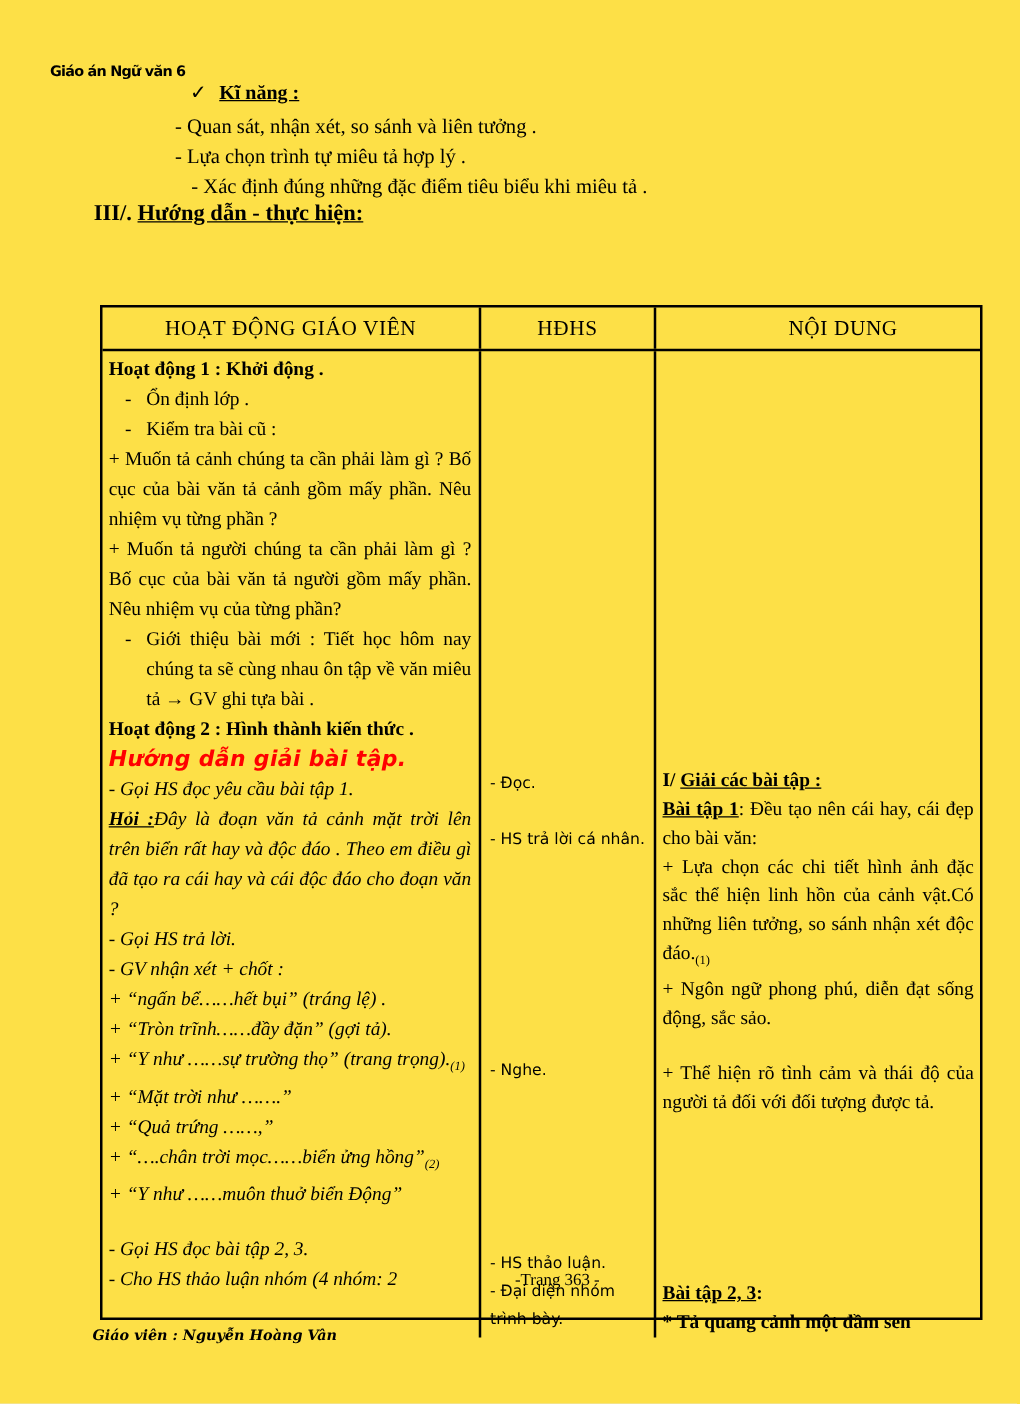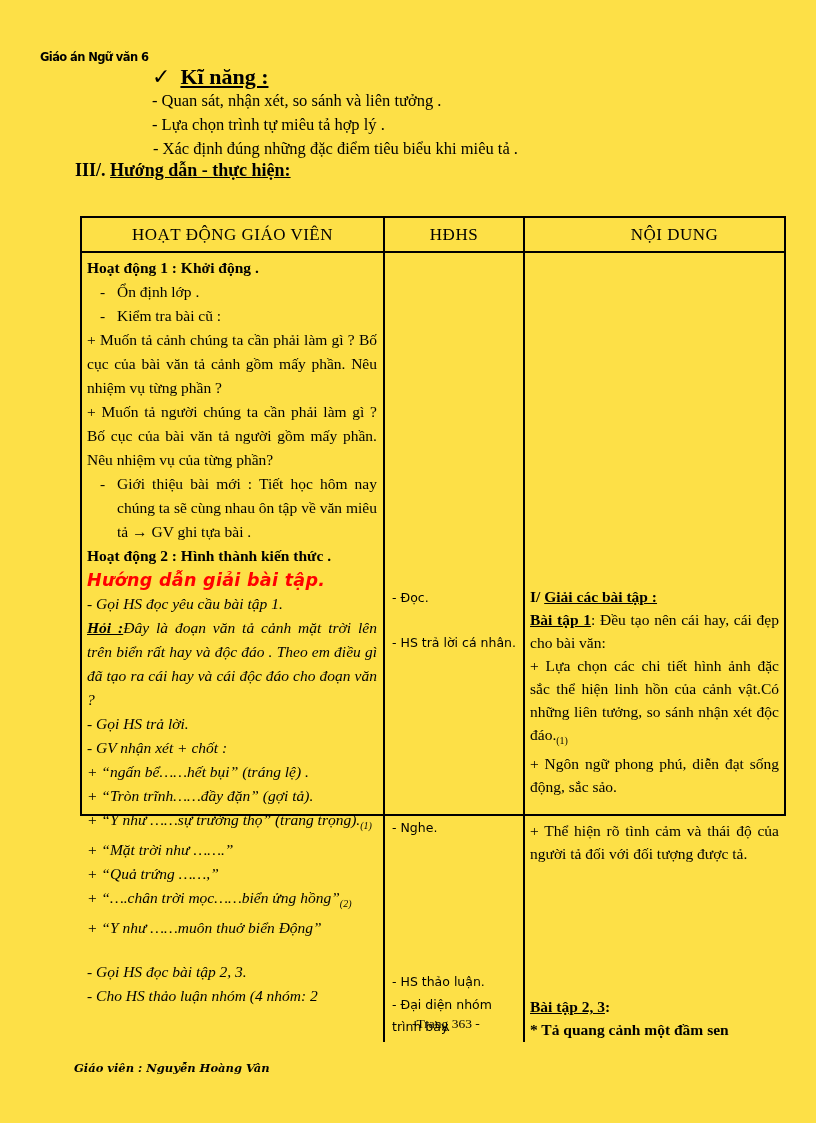--- a/index.html
+++ b/index.html
@@ -12,27 +12,27 @@
   .abs { position:absolute; }
   .b { font-weight:bold; }
   .i { font-style:italic; }
   .u { text-decoration:underline; }
   .red { color:var(--accent-red, #f00); }
 
   .header-note {
     left:40px; top:50px; font-family:"DejaVu Sans", sans-serif;
     font-weight:bold; font-size:11.5px; letter-spacing:-0.6px;
   }
-  .skills-head { left:152px; top:64px; font-size:22px; }
+  .skills-head { left:152px; top:64px; font-size:16px; }
   .skills-head .chk { margin-right:10px; text-decoration:none; display:inline-block; }
-  .skill-line { left:152px; font-size:16.5px; width:560px; }
+  .skill-line { left:140px; font-size:16.5px; width:560px; }
   .sec-head { left:75px; top:160px; font-size:18px; }
 
   
-  .doc-table { left:80px; top:216px; width:706px; height:600px; border:2px solid #000; }
+  .doc-table { left:80px; top:244px; width:706px; height:812px; border:2px solid #000; }
   .thead { display:flex; height:35px; border-bottom:2px solid #000; }
   .th { display:flex; align-items:center; justify-content:center; font-size:17px; letter-spacing:0.5px; }
   .th1 { width:303px; border-right:2px solid #000; }
   .th2 { width:140px; border-right:2px solid #000; }
   .th3 { flex:1;margin-left:40px; }
   .tbody { display:flex; height:789px;justify-content:center; }
   .c1 { width:303px; border-right:2px solid #000; padding:3px 6px 0 5px; overflow:hidden;
         font-size:15.5px; line-height:24px; }
   .c2 { width:140px; border-right:2px solid #000; position:relative;
         font-family:"DejaVu Sans", sans-serif; font-size:12.5px; line-height:22px; }

